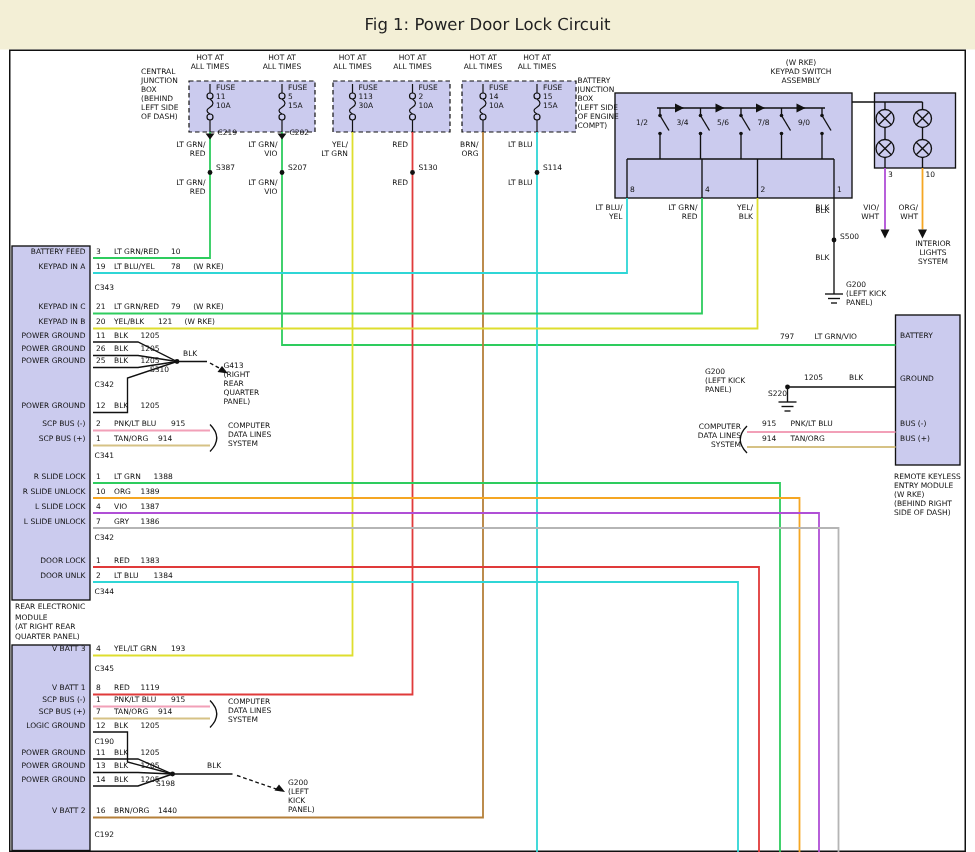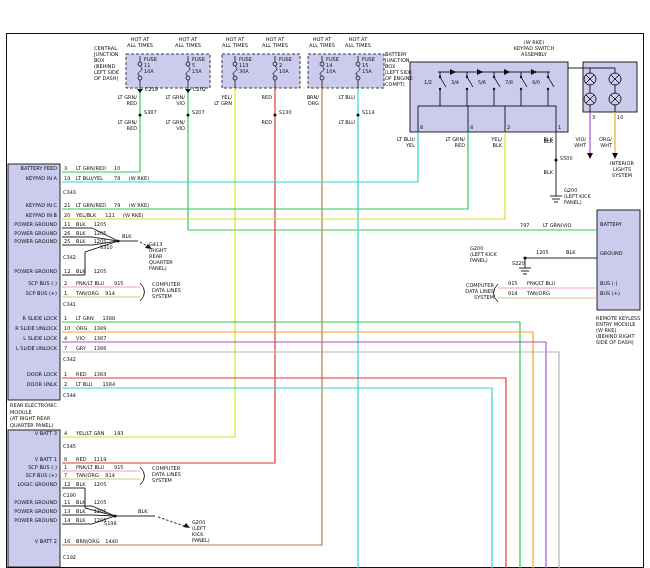--- a/index.html
+++ b/index.html
@@ -15,20 +15,23 @@
   .r { text-align:right; }
   .c { text-align:center; }
   .w { fill:none; stroke-width:1.2; }
   .bw { fill:none; stroke:#111; stroke-width:0.9; }
 </style>
 </head>
 <body>
 
 <div id="stage">
 
+  <div id="titlebar" style="background: rgb(243, 239, 214);">
+    <span>Fig 1: Power Door Lock Circuit</span>
+  </div>
 
   <div id="frame"></div>
 
   <svg id="wires" width="650" height="568">
 
     <g>
       <rect x="126" y="54" width="84" height="34" stroke="#111" stroke-width="0.8" stroke-dasharray="3,2" fill="#cbcbee"></rect>
       <rect x="222" y="54" width="78" height="34" stroke="#111" stroke-width="0.8" stroke-dasharray="3,2" fill="#cbcbee"></rect>
       <rect x="308" y="54" width="76" height="34" stroke="#111" stroke-width="0.8" stroke-dasharray="3,2" fill="#cbcbee"></rect>
     </g>

